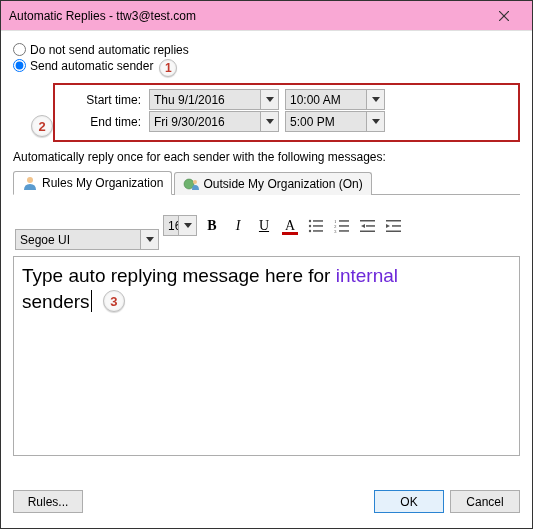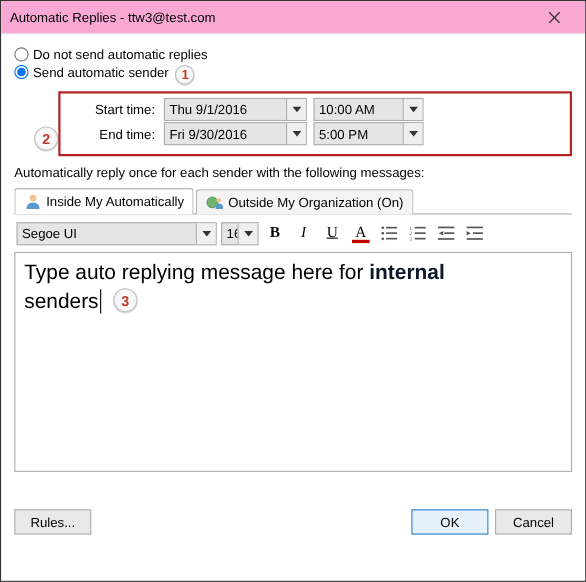--- a/index.html
+++ b/index.html
@@ -87,21 +87,21 @@
     position: relative;
     top: 1px;
   }
   .tab.active { background: #fff; border-bottom: 1px solid #fff; }
   .tab svg { margin-right: 4px; }
   .toolbar {
     display: flex; align-items: center;
     padding: 6px 2px;
     gap: 4px;
   }
-  .toolbar .combo.font { width: 182px; }
+  .toolbar .combo.font { width: 144px; margin-top: 28px; }
   .toolbar .combo.size { width: 34px; }
   .tbtn {
     width: 22px; height: 22px;
     display: flex; align-items: center; justify-content: center;
     font-family: "Times New Roman", serif;
     font-size: 14px;
   }
   .tbtn.bold { font-weight: bold; }
   .tbtn.italic { font-style: italic; font-family:"Times New Roman",serif; }
   .tbtn.under { text-decoration: underline; }
@@ -110,21 +110,21 @@
   .listicon { width:16px; height:16px; }
   .editor {
     border: 1px solid #adadad;
     height: 200px;
     padding: 6px 8px;
     font-size: 19px;
     line-height: 1.35;
     font-family: "Segoe UI", sans-serif;
     position: relative;
   }
-  .editor .blue { color: #0f172a; font-weight: bold; }
+  .editor .blue { color: #6d28d9; }
   .editor .cursor {
     display:inline-block; width:1px; height:22px; background:#000; vertical-align: text-bottom; margin-left:1px;
   }
   .footer {
     display: flex; align-items: center;
     padding: 8px 0 0 0;
     gap: 6px;
     margin-top: 26px;
   }
   .footer .spacer { flex: 1; }
@@ -196,21 +196,21 @@
   </div>
 
   <div class="instr">Automatically reply once for each sender with the following messages:</div>
 
   <div class="tabs">
     <div class="tab active">
       <svg width="16" height="16" viewBox="0 0 16 16">
           <circle cx="8" cy="5" r="3" fill="#f2c48d"></circle>
           <path d="M2 15 Q2 9 8 9 Q14 9 14 15 Z" fill="#5a9bcf"></path>
         </svg>
-      <span>Inside My Automatically</span>
+      <span>Rules My Organization</span>
     </div>
     <div class="tab">
       <svg width="16" height="16" viewBox="0 0 16 16">
           <circle cx="6" cy="8" r="5" fill="#6fb36f" stroke="#3d7a3d" stroke-width="0.5"></circle>
           <circle cx="12" cy="6" r="2" fill="#f2c48d"></circle>
           <path d="M9 14 Q9 9 12 9 Q16 9 16 14 Z" fill="#5a9bcf"></path>
         </svg>
       <span>Outside My Organization (On)</span>
     </div>
   </div>

